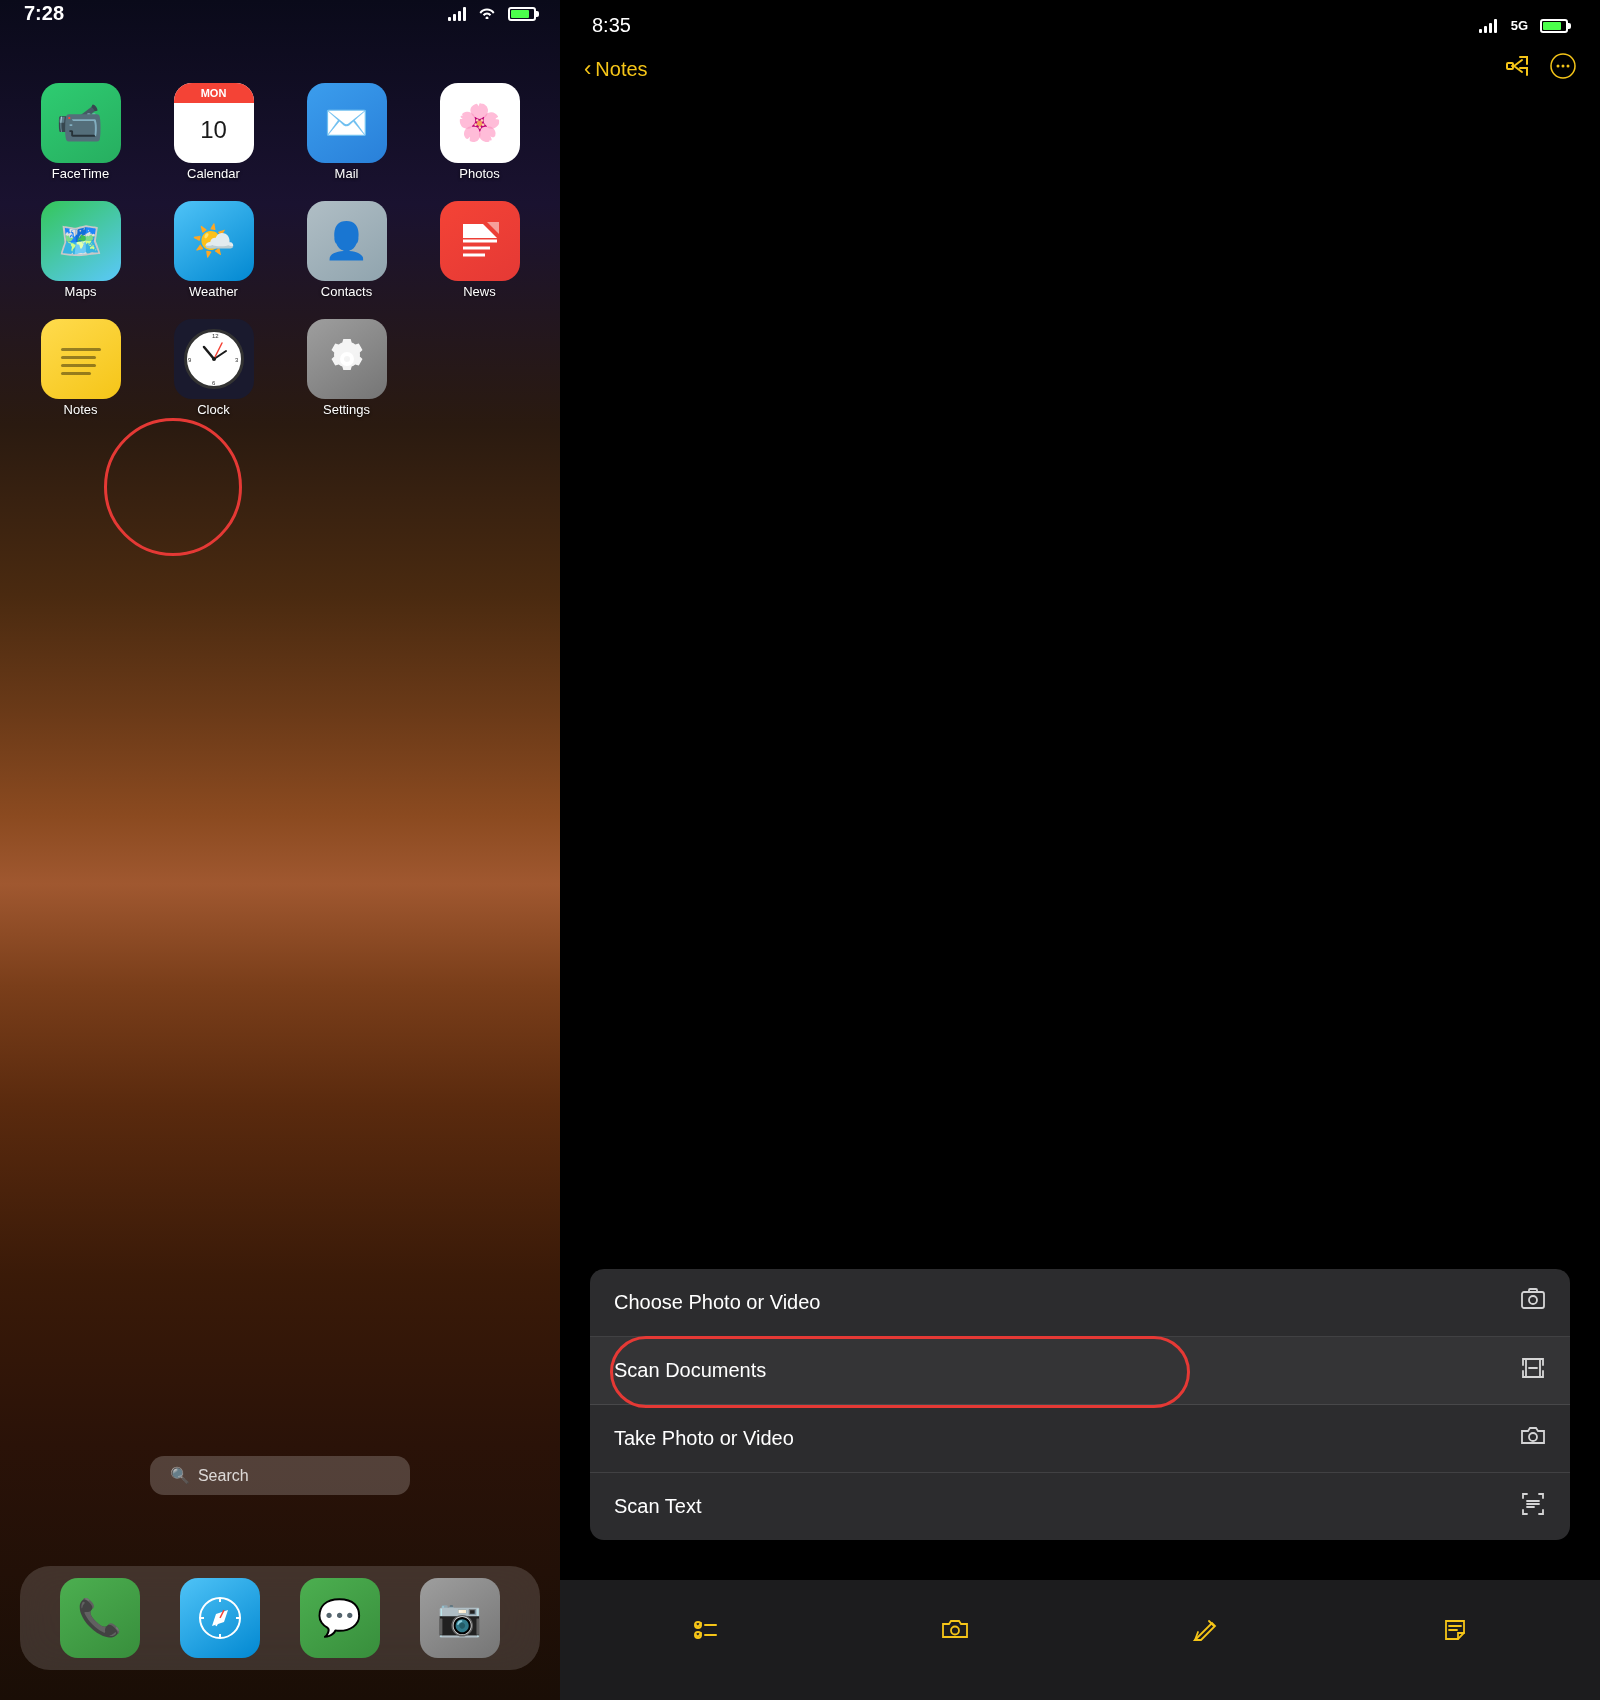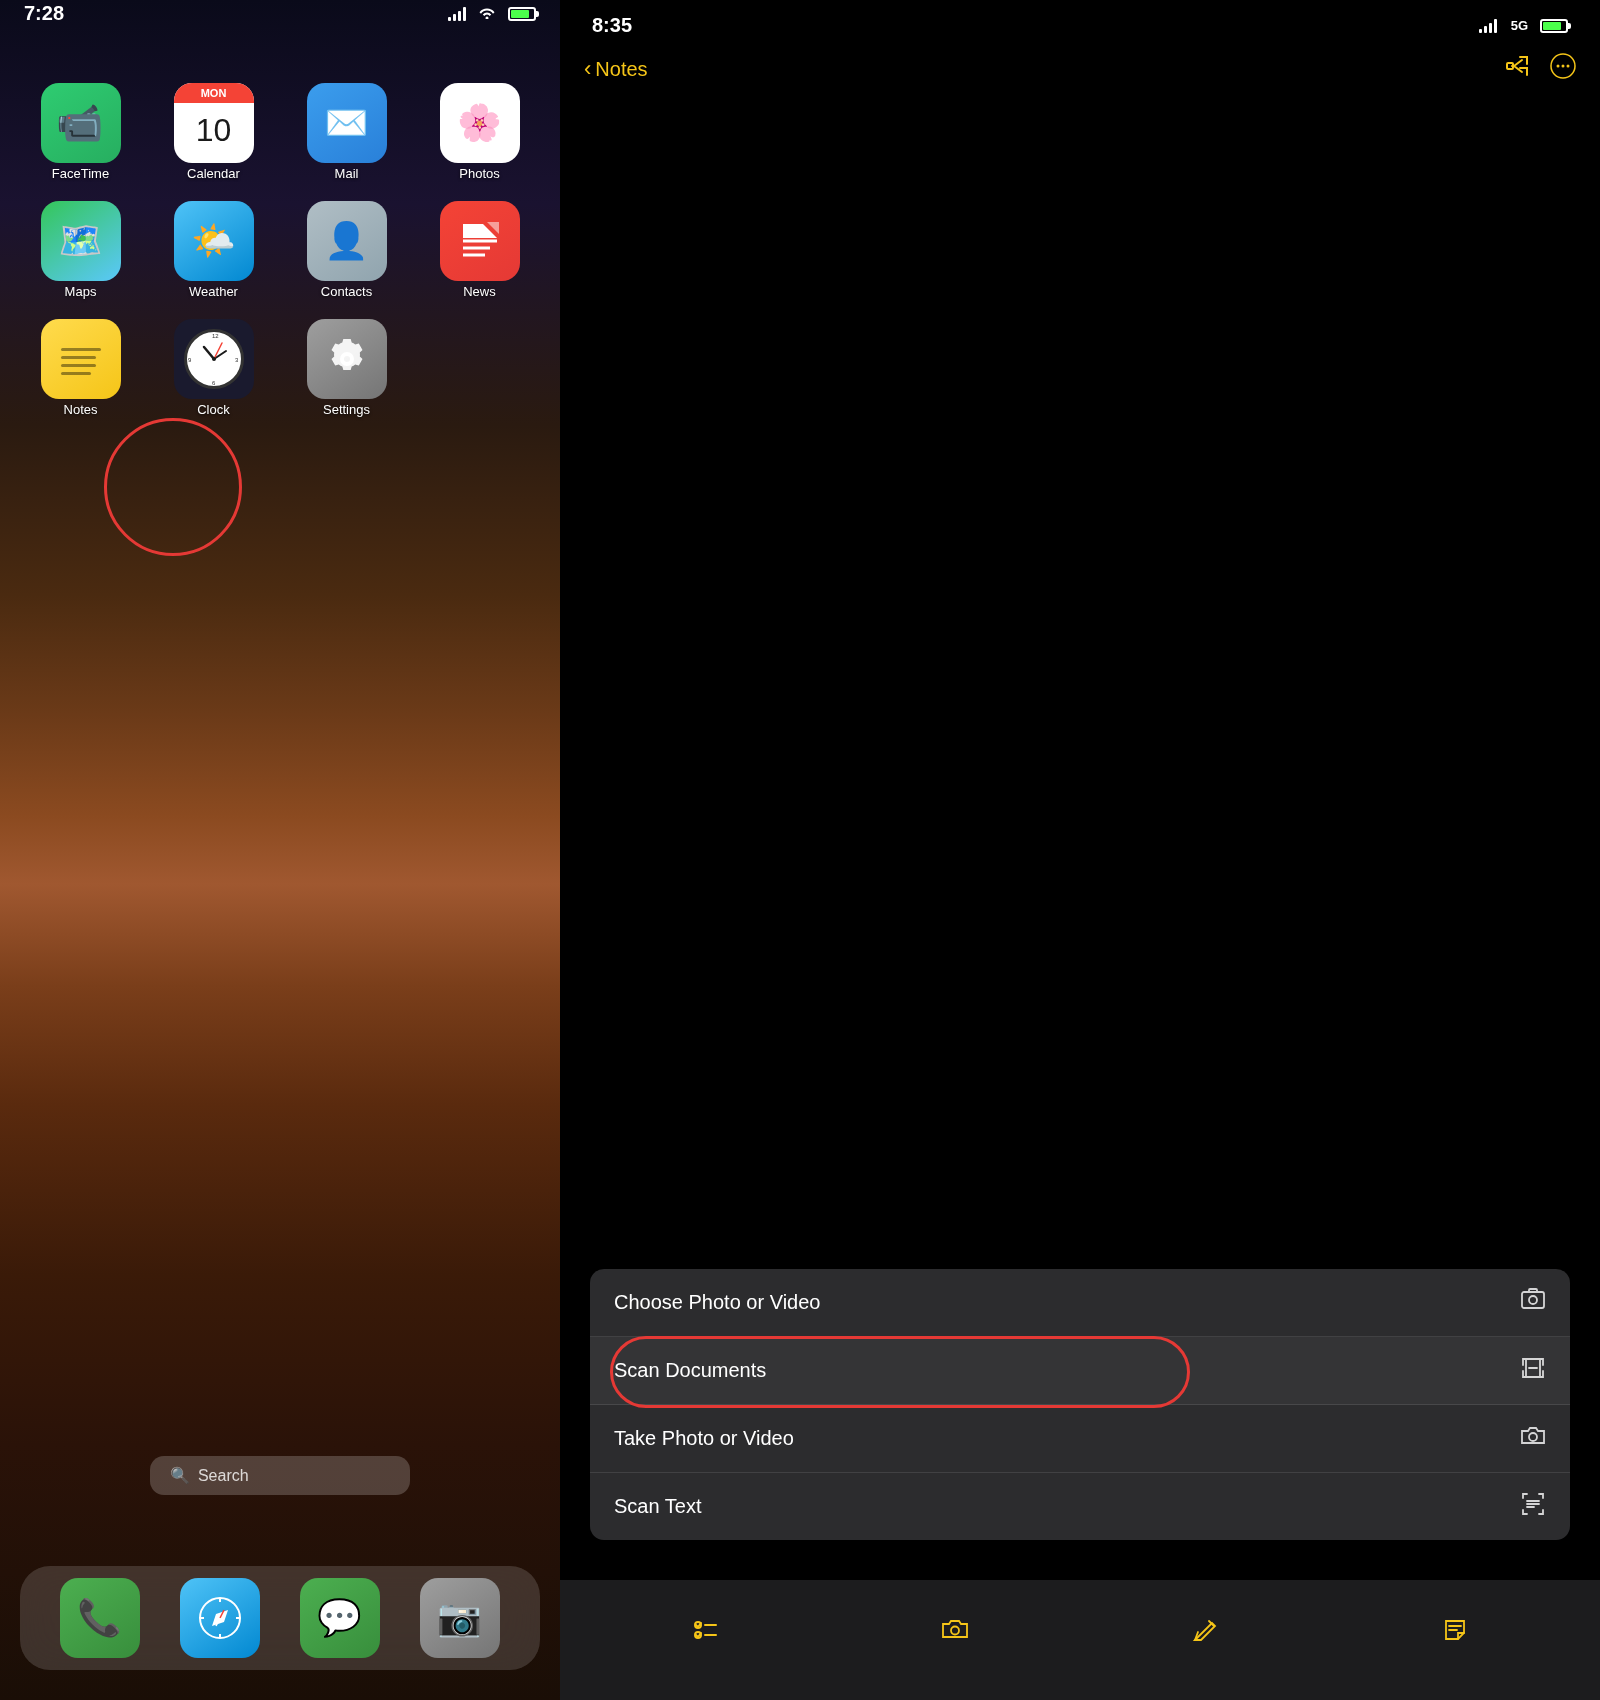--- a/index.html
+++ b/index.html
@@ -263,21 +263,21 @@
       justify-content: space-between;
       align-items: center;
       padding: 14px 32px 8px;
       color: white;
       background: #000;
       flex-shrink: 0;
     }
 
     .right-panel .status-bar .time {
       font-size: 20px;
-      font-weight: 700;
+      font-weight: 400;
       color: white;
     }
 
     
     .notes-navbar {
       display: flex;
       justify-content: space-between;
       align-items: center;
       padding: 8px 24px 12px;
       background: #000;
@@ -438,21 +438,21 @@
     <div class="app-item">
       <div class="app-icon icon-facetime">
         <span style="font-size:38px; color:white;">📹</span>
       </div>
       <span class="app-label">FaceTime</span>
     </div>
 
     <div class="app-item">
       <div class="app-icon icon-calendar" style="flex-direction:column; justify-content:center; padding:0; overflow:hidden;">
         <div style="background:#f44336; width:100%; text-align:center; color:white; font-size:11px; font-weight:600; padding:4px 0; position:absolute; top:0; border-radius:16px 16px 0 0;">MON</div>
-        <div style="font-size:32px; font-weight:200; color:#1a1a1a; margin-top:14px;">10</div>
+        <div style="font-size:24px; font-weight:200; color:#1a1a1a; margin-top:14px;">10</div>
       </div>
       <span class="app-label">Calendar</span>
     </div>
 
     <div class="app-item">
       <div class="app-icon icon-mail">
         <span style="font-size:36px; color:white;">✉️</span>
       </div>
       <span class="app-label">Mail</span>
     </div>

